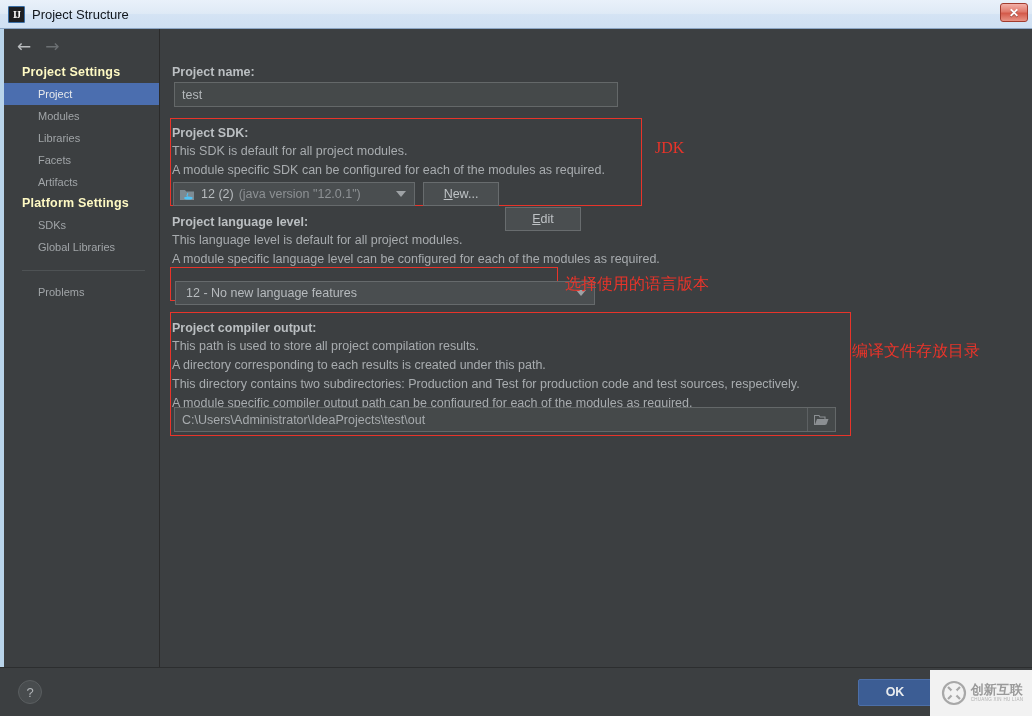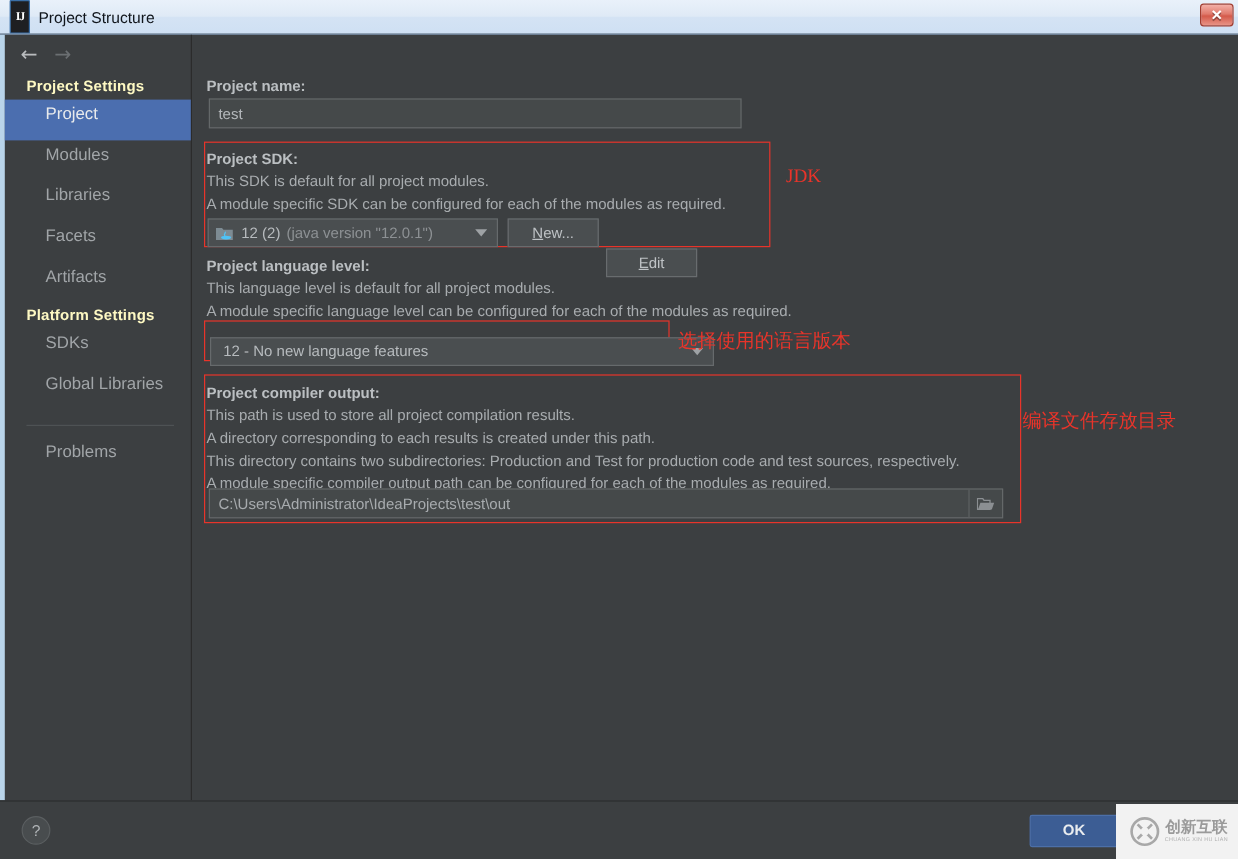--- a/index.html
+++ b/index.html
@@ -21,21 +21,21 @@
   
   .titlebar {
     position: relative;
     height: 29px; min-height: 29px;
     background: linear-gradient(to bottom, #e9f1fa 0%, #dfeaf6 48%, #d4e3f4 52%, #cfe0f3 100%);
     border-bottom: 1px solid #8ba5c4;
     display: flex; align-items: center;
     padding-left: 8px;
   }
   .title-ij-icon {
-    width: 17px; height: 28px;
+    width: 17px; height: 17px;
     background: #1e1f22;
     border: 1px solid #3a6ea5;
     border-radius: 1px;
     display: flex; align-items: center; justify-content: center;
     color: #fff;
     font-size: 10px; font-weight: bold;
     letter-spacing: -1px;
     font-family: "Liberation Serif", serif;
     margin-right: 7px;
     flex: none;
@@ -81,23 +81,23 @@
   .arrow.back { color: #b9bcbe; }
   .arrow.fwd  { color: #6b6f72; }
 
   .nav-group-head {
     font-size: 12.5px; font-weight: bold;
     color: #fef9c3;
     padding: 3px 0 4px 18px;
     letter-spacing: .2px;
   }
   .nav-item {
-    font-size: 14px;
+    font-size: 11px;
     color: #a1a5a8;
-    padding: 4px 0 15px 34px;
+    padding: 4px 0 3px 34px;
     line-height: 15px;
   }
   .nav-item.selected {
     background: #4b6eaf;
     color: #e8eaec;
   }
   .nav-sep {
     height: 1px; background: #4e5254;
     margin: 12px 14px 10px 18px;
   }
@@ -240,21 +240,20 @@
     padding-left: 2px;
   }
   .wm-mark {
     width: 26px; height: 26px; flex: none;
   }
   .wm-txt { display: flex; flex-direction: column; line-height: 1; }
   .wm-main {
     font-size: 13px; font-weight: bold; color: #9a9a9a;
     font-family: "DejaVu Sans", sans-serif;
     letter-spacing: 0px;
-    text-align: center;
   }
   .wm-sub {
     font-size: 4.5px; color: #b0b0b0;
     font-family: "Liberation Sans", sans-serif;
     letter-spacing: .3px;
     margin-top: 2px;
   }
 </style>
 </head>
 <body>

